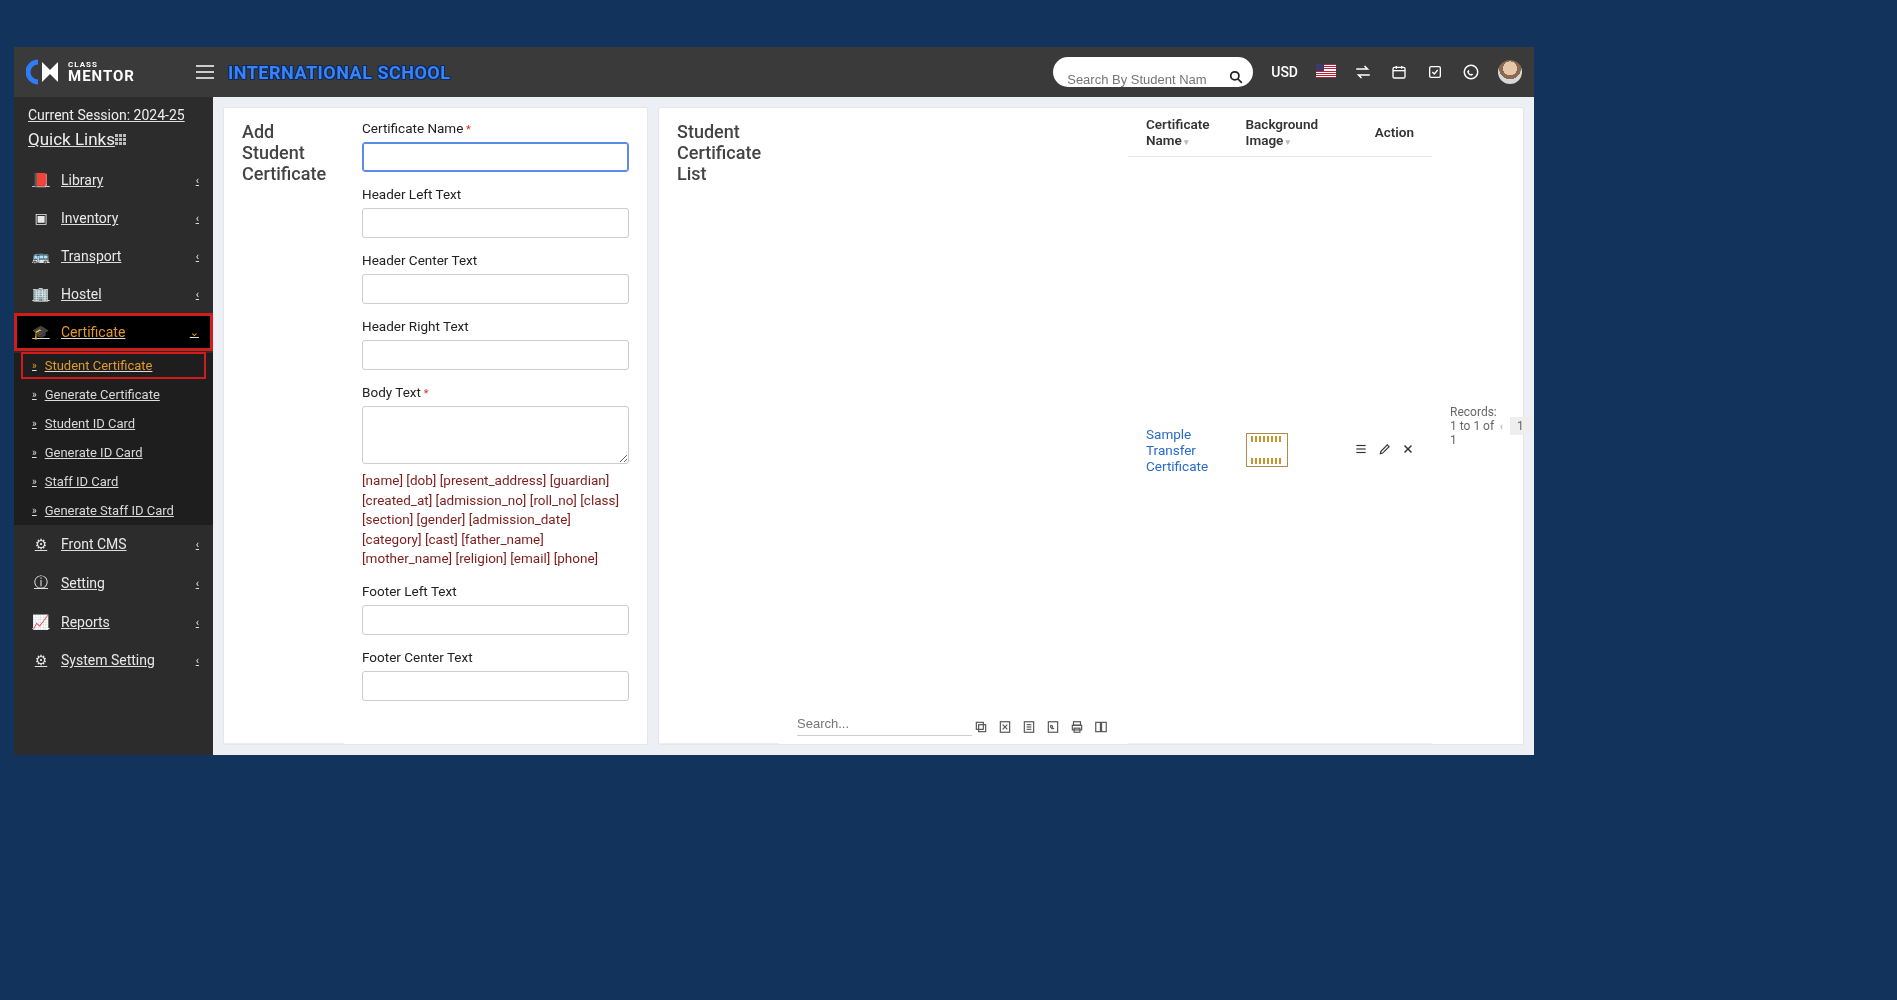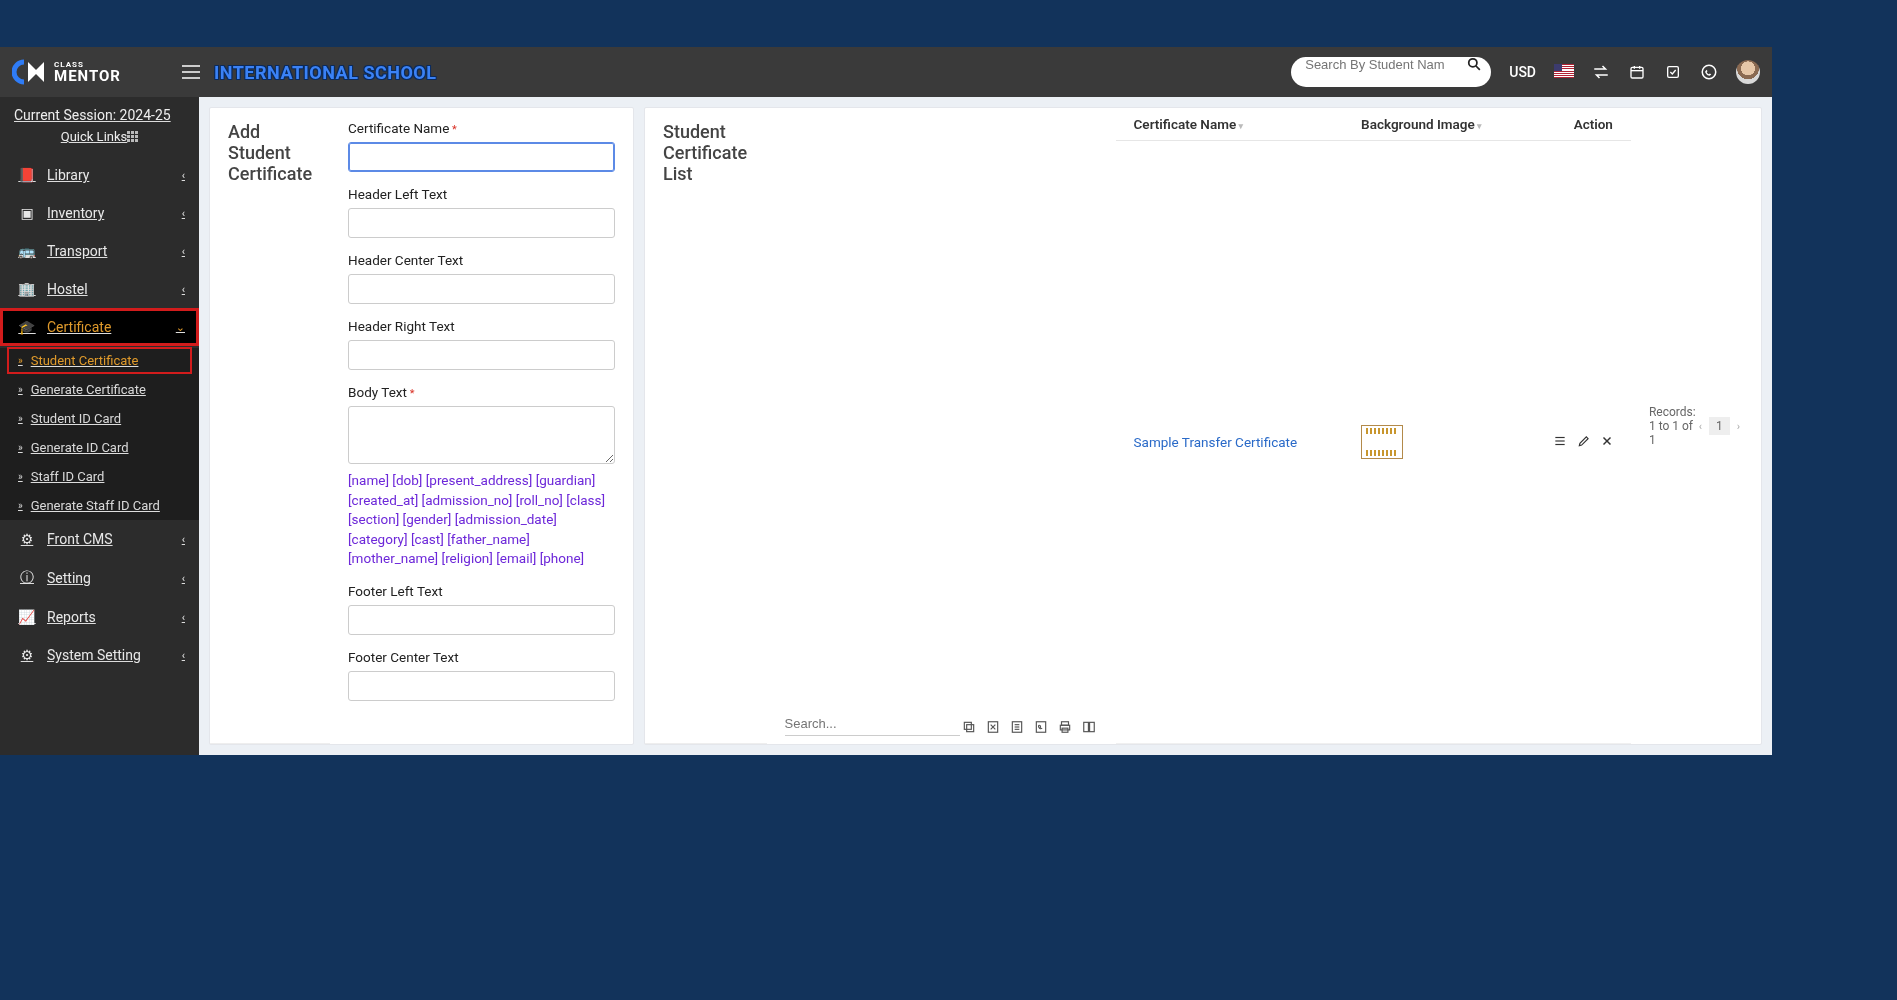--- a/index.html
+++ b/index.html
@@ -1,40 +1,40 @@
 <!DOCTYPE html>
 <html><head>
 <meta charset="utf-8">
 <style>
   * { box-sizing: border-box; margin: 0; padding: 0; }
   body { font-family: -apple-system, "Segoe UI", Roboto, Arial, sans-serif; font-size: 14px; background: #12335b; color: #333; }
-  .page { width: 1772px; height: 800px; display: flex; flex-direction: column; background: #12335b; }
+  .page { width: 1520px; height: 800px; display: flex; flex-direction: column; background: #12335b; margin-left: 14px; }
   .topbanner { height: 47px; background: #12335b; }
   .appbar { height: 50px; background: #3a3a3a; display: flex; align-items: center; padding: 0 12px; position: relative; }
   .logo { display: flex; align-items: center; gap: 2px; width: 170px; }
   .logo-svg { width: 40px; height: 28px; }
   .logo-text { display: flex; flex-direction: column; line-height: 1; color:#fff; letter-spacing:1px;}
   .logo-text .small{font-size:8px;font-weight:700;}
   .logo-text .big{font-size:15px;font-weight:700;}
   .hamburger { width: 18px; height: 14px; cursor: pointer; display:flex; flex-direction:column; justify-content:space-between; margin-right:14px;}
   .hamburger span{height:2px;background:#ccc;width:100%;}
   .brandname { font-size: 18px; font-weight: 700; color: #3b82f6; text-shadow: -1px -1px 0 #0a2a5c,1px -1px 0 #0a2a5c,-1px 1px 0 #0a2a5c,1px 1px 0 #0a2a5c; letter-spacing: 0.5px; }
   .appbar-right { margin-left: auto; display: flex; align-items: center; gap: 18px; }
-  .searchwrap { background: #fff; border-radius: 18px; height: 30px; display: flex; align-items: flex-start; padding: 0 6px 0 14px; width: 200px; }
+  .searchwrap { background: #fff; border-radius: 18px; height: 30px; display: flex; align-items: flex-end; padding: 0 6px 0 14px; width: 200px; }
   .searchwrap input { border: none; outline: none; font-size: 13px; width: 100%; }
   .searchbtn { width: 26px; text-align: center; color: #222; }
   .curr { color: #fff; font-size: 14px; font-weight:500;}
   .flag{width:20px;height:14px;display:inline-block;position:relative;background:repeating-linear-gradient(#b22234 0 1.1px,#fff 1.1px 2.2px);}
   .flag::before{content:"";position:absolute;top:0;left:0;width:8px;height:7px;background:#3c3b6e;}
   .icon { color:#fff; fill:#fff; width:18px; height:18px; display:inline-flex; align-items:center; justify-content:center;}
   .avatar{width:24px;height:24px;border-radius:50%;background:radial-gradient(circle at 50% 35%, #e6c7a8 0 35%, #8a6a52 36% 55%, #d8d8d8 56% 100%);}
   .body { flex:1; display: flex; min-height: 0; background:#ecf0f5;}
   .sidebar { width: 199px; background: #2c2c2c; color: #ddd; overflow-y: auto; flex-shrink:0;text-decoration:underline;}
   .sess { padding: 10px 14px 2px; font-size:14px; color:#eee;}
-  .ql { padding: 4px 14px 12px; display:flex; justify-content:center; align-items:center; font-size:13px; color:#eee;}
+  .ql { padding: 4px 14px 12px; display:flex; justify-content:flex-start; align-items:center; font-size:17px; color:#eee;}
   .grid9{display:grid;grid-template-columns:repeat(3,3px);grid-template-rows:repeat(3,3px);gap:1px;}
   .grid9 i{background:#bbb;}
   .navitem { display: flex; align-items: center; padding: 11px 14px; font-size:14px; color:#e8e8e8; cursor:pointer; border-left:3px solid transparent;}
   .navitem .nico{width:20px;display:inline-flex;justify-content:center;margin-right:10px;}
   .navitem .chev{margin-left:auto;font-size:11px;}
   .navitem.active{background:#000;color:#e09a2b;}
   .navitem.redbox{outline:3px solid #d21c1c; outline-offset:-3px;}
   .subnav{background:#1e1e1e;}
   .subitem{display:flex;align-items:center;padding:7px 14px 7px 18px;font-size:13px;color:#d9d9d9;cursor:pointer;}
   .subitem .dchev{margin-right:8px;font-size:10px;}
@@ -45,21 +45,21 @@
   .card.left{width:425px;flex-shrink:0;}
   .card.right{flex:1;}
   .card h2{font-size:18px;font-weight:500;color:#444;padding:13px 18px;border-bottom:1px solid #eee;}
   .card .inner{padding:12px 18px 18px;overflow-y:auto;}
   .field{margin-bottom:14px;}
   .flabel{font-size:13.5px;color:#222;margin-bottom:6px;display:block;}
   .req::after{content:" *";color:#d93025;font-size:11px;}
   .finput{width:100%;border:1px solid #ccc;border-radius:3px;padding:6px 8px;font-size:13px;height:30px;background:#fff;}
   .finput.focus{border-color:#5c8ae6;box-shadow:0 0 0 1px #5c8ae6 inset;}
   textarea.finput{height:58px;resize:vertical;}
-  .tokens{color:#6d28d9;font-size:13.5px;line-height:1.45;margin-top:4px;}
+  .tokens{color:#7f1d1d;font-size:13.5px;line-height:1.45;margin-top:4px;}
   .tbltools{display:flex;align-items:flex-end;justify-content:space-between;padding:12px 18px 8px;}
   .tsearch{border:none;border-bottom:1px solid #ccc;outline:none;padding:4px 0;width:175px;font-size:13px;}
   .tbtns{display:flex;gap:6px;color:#555;}
   .tbtn{width:18px;height:18px;display:inline-flex;align-items:center;justify-content:center;cursor:pointer;}
   .tbl{width:100%;border-collapse:collapse;}
   .tbl th{text-align:left;font-weight:600;font-size:13.5px;color:#333;padding:8px 18px;border-bottom:1px solid #e6e6e6;}
   .tbl th.sort::after{content:" \25BE";color:#bbb;font-size:9px;}
   .tbl th.actions{text-align:right;}
   .tbl td{padding:8px 18px;border-bottom:1px solid #f0f0f0;vertical-align:middle;font-size:13.5px;}
   .certlink{color:#2a6ac8;}

